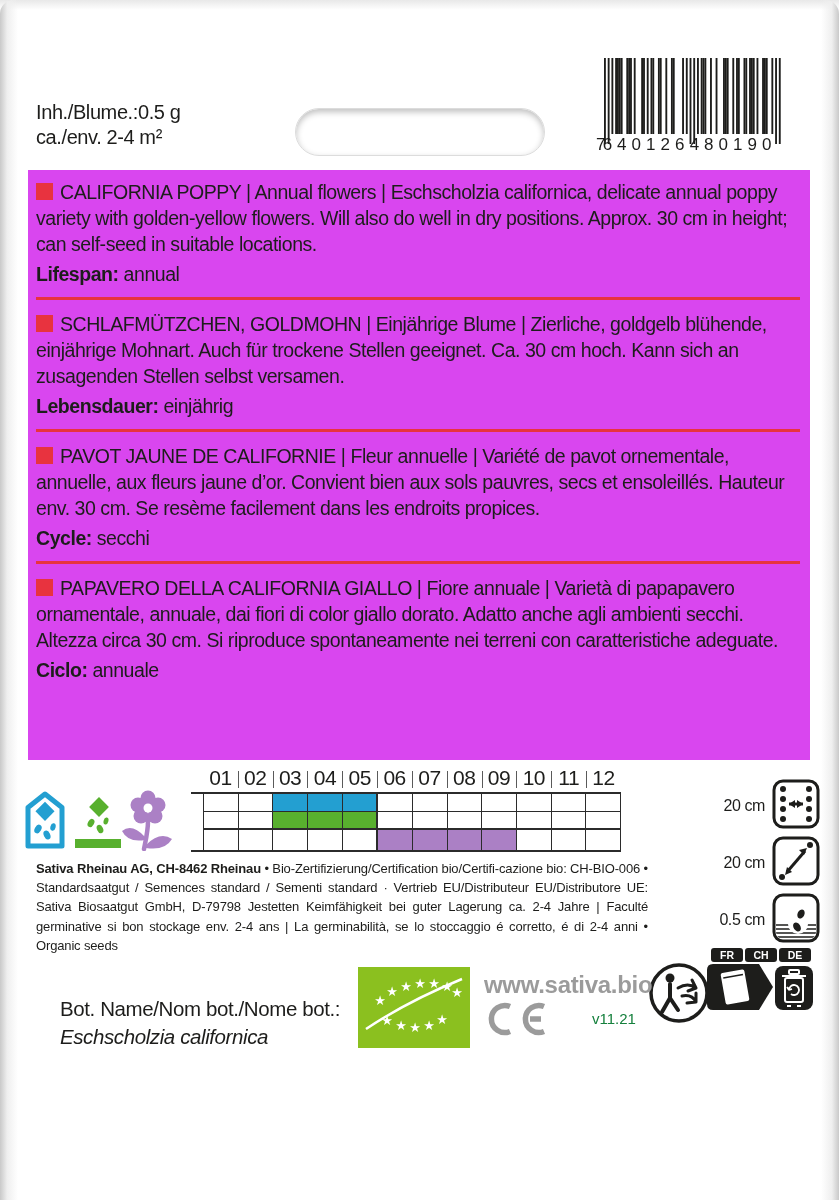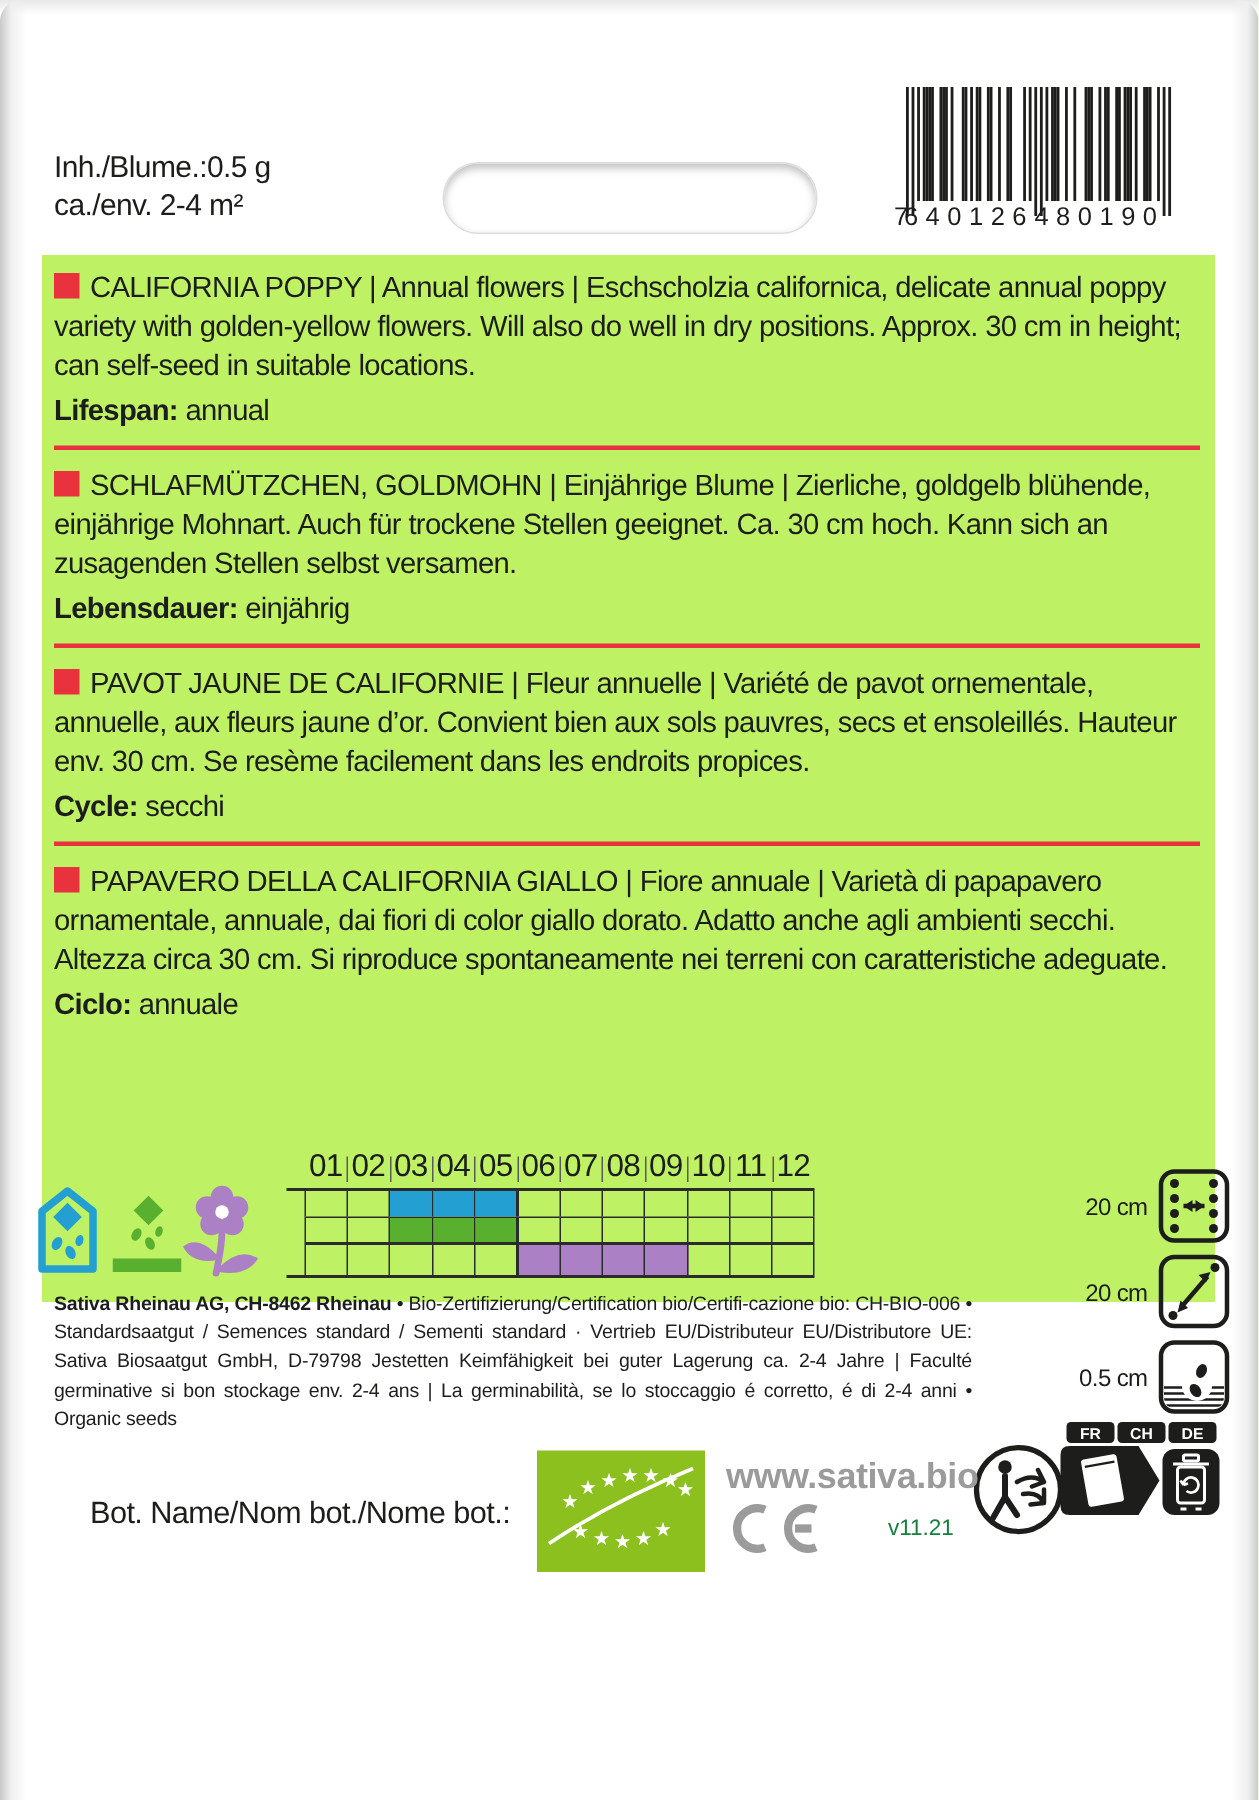--- a/index.html
+++ b/index.html
@@ -21,33 +21,33 @@
     position:absolute; left:295px; top:108px; width:250px; height:48px;
     border-radius:24px; background:#fff;
     box-shadow: inset 0 3px 6px rgba(0,0,0,0.25), 0 1px 0 rgba(255,255,255,0.9);
     border:1px solid #dcdcdc;
   }
 
   .barcode-wrap { position:absolute; left:590px; top:58px; width:200px; height:100px; }
   .barcode-wrap svg { display:block; }
 
   .pink-panel {
-    position:absolute; left:28px; top:170px; width:782px; height:698px;
-    background:#bef264; padding:9px 10px 0 8px;
+    position:absolute; left:28px; top:170px; width:782px; height:590px;
+    background:#d946ef; padding:9px 10px 0 8px;
   }
   .lang-section { font-size:19.5px; letter-spacing:-0.45px; line-height:26px; }
   .bullet {
     display:inline-block; width:17px; height:17px; background:#e8333f;
     margin-right:7px; transform:translateY(1px);
   }
   .label-line { margin-top:4px; }
   .label-line b { letter-spacing:-0.45px; }
   .divider { height:3px; background:#e8333f; margin:10px 0 11px 0; }
   .cal-icon { position:absolute; }
-  .cal-table { position:absolute; left:203px; top:765px; width:340px; }
+  .cal-table { position:absolute; left:203px; top:765px; width:418px; }
   .cal-header { display:flex; height:27px; align-items:flex-end; }
   .cal-header .mcell {
     flex:1; text-align:center; font-size:21px; letter-spacing:-0.5px;
     position:relative; padding-bottom:2px;
   }
   .cal-header .mcell + .mcell::before {
     content:""; position:absolute; left:0; top:5px; bottom:4px; width:1px; background:#5a5a5a;
   }
   .cal-grid { position:relative; border-top:2px solid #2b2b2b; border-bottom:2px solid #2b2b2b; margin-left:-12px; padding-left:12px; }
   .cal-row { display:flex; }
@@ -360,20 +360,21 @@
         <rect x="86" y="22" width="10" height="4" rx="1"></rect>
         <path d="M86,42 a5,5 0 1 1 2,4 M86,42 l-2,-3 M86,42 l3,-1" stroke-width="1.8"></path>
         <line x1="84" y1="58" x2="88" y2="58"></line>
         <line x1="94" y1="58" x2="98" y2="58"></line>
       </g>
     </svg>
   </div>
 
   <div class="bot-name">
     <div>Bot. Name/Nom bot./Nome bot.:</div>
+    <div class="sci">Eschscholzia californica</div>
   </div>
 
   <div class="eu-logo">
     <svg width="112" height="81" viewBox="0 0 112 81">
       <path d="M8,62 Q50,34 104,12" fill="none" stroke="#fff" stroke-width="2.5"></path>
       <g fill="#fff" font-size="13" text-anchor="middle" font-family="'DejaVu Sans', sans-serif">
         <text x="22" y="38">★</text>
           <text x="34" y="29">★</text>
           <text x="48" y="24">★</text>
         <text x="62" y="21">★</text>

